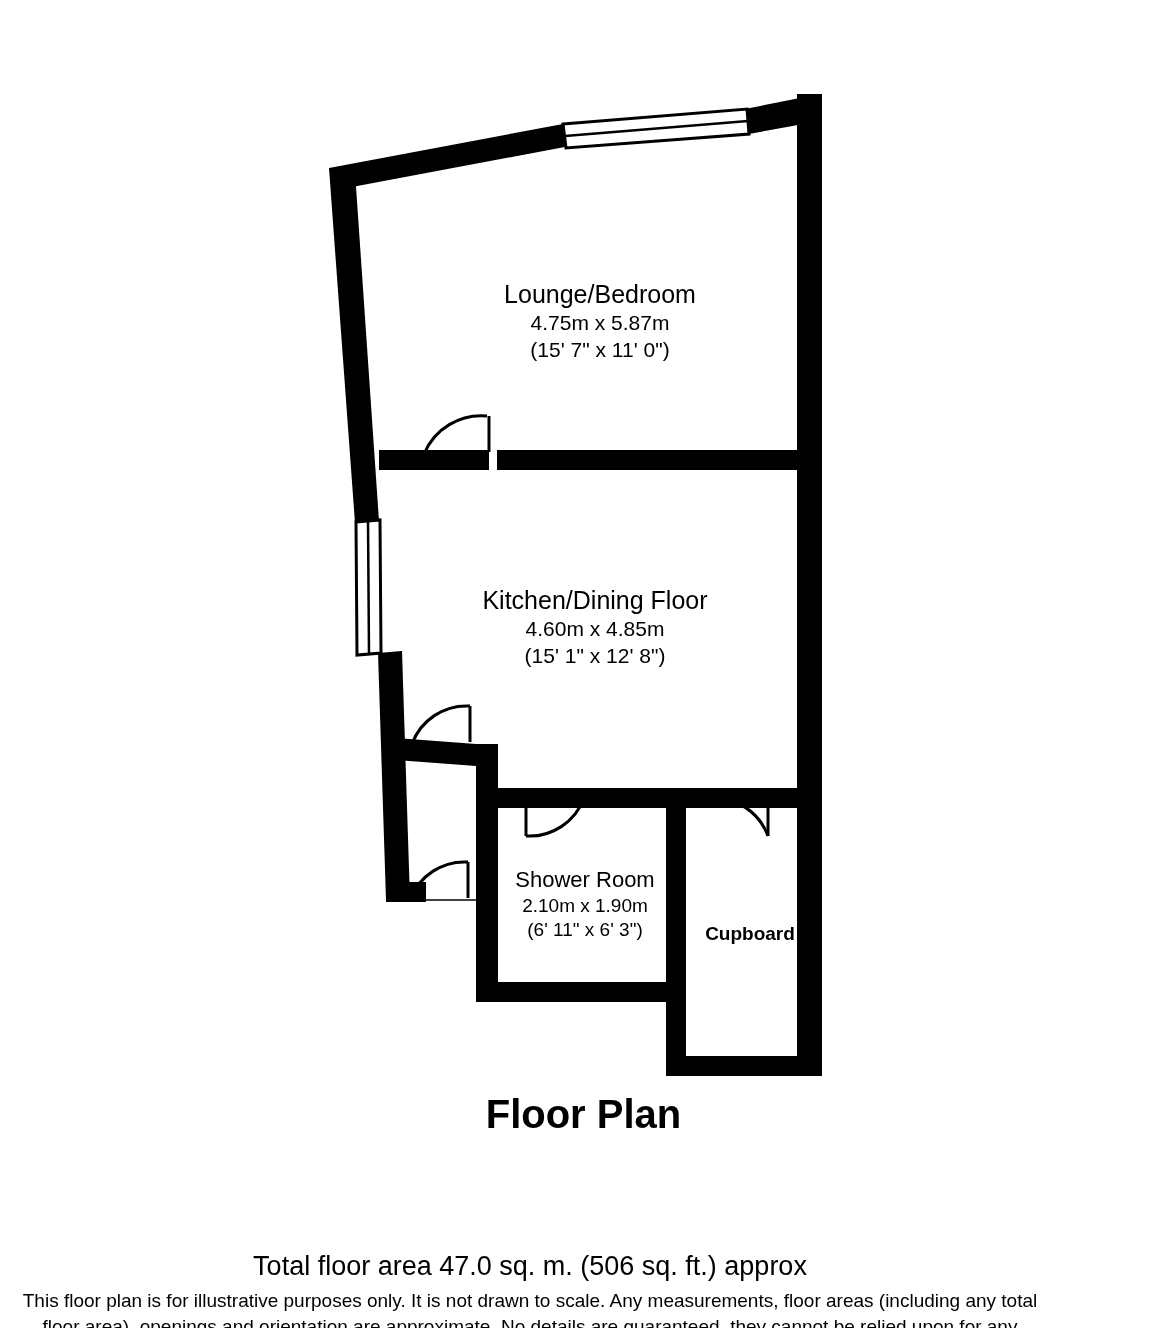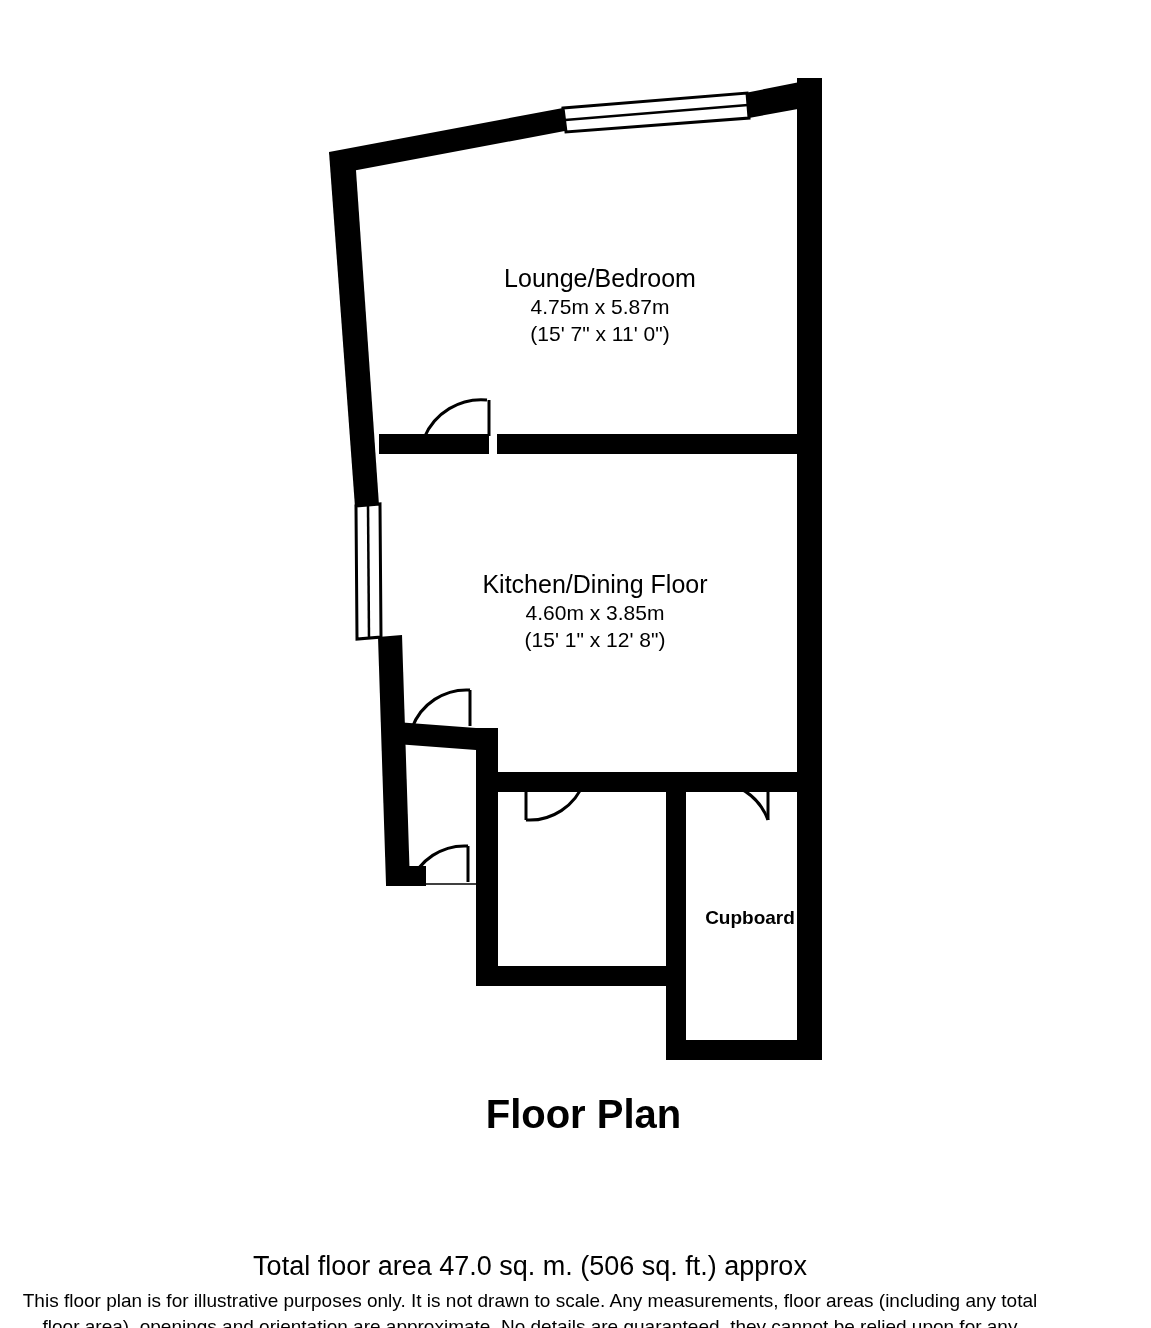--- a/index.html
+++ b/index.html
@@ -11,21 +11,21 @@
     width: 1151px;
     height: 1328px;
     position: relative;
     font-family: "Liberation Sans", sans-serif;
     color: #000000;
     overflow: hidden;
   }
   #plan-wrap {
     position: absolute;
     left: 0;
-    top: 0;
+    top: 16px;
     width: 1151px;
     height: 1090px;
   }
   svg.floorplan {
     display: block;
     width: 1151px;
     height: 1090px;
   }
   .room-label {
     position: absolute;
@@ -172,24 +172,29 @@
   </svg>
 
   <div class="room-label" id="label-lounge">
     <div class="room-name">Lounge/Bedroom</div>
     <div class="room-dim">4.75m x 5.87m</div>
     <div class="room-dim-imp">(15' 7" x 11' 0")</div>
   </div>
 
   <div class="room-label" id="label-kitchen">
     <div class="room-name">Kitchen/Dining Floor</div>
-    <div class="room-dim">4.60m x 3.85m</div>
+    <div class="room-dim">4.60m x 4.85m</div>
     <div class="room-dim-imp">(15' 1" x 12' 8")</div>
   </div>
 
+  <div class="room-label" id="label-shower">
+    <div class="room-name">Shower Room</div>
+    <div class="room-dim">2.10m x 1.90m</div>
+    <div class="room-dim-imp">(6' 11" x 6' 3")</div>
+  </div>
 
   <div class="room-label" id="label-cupboard">
     <div class="room-name">Cupboard</div>
   </div>
 
 </div>
 
 <div id="plan-title">Floor Plan</div>
 
 <div id="footer">

